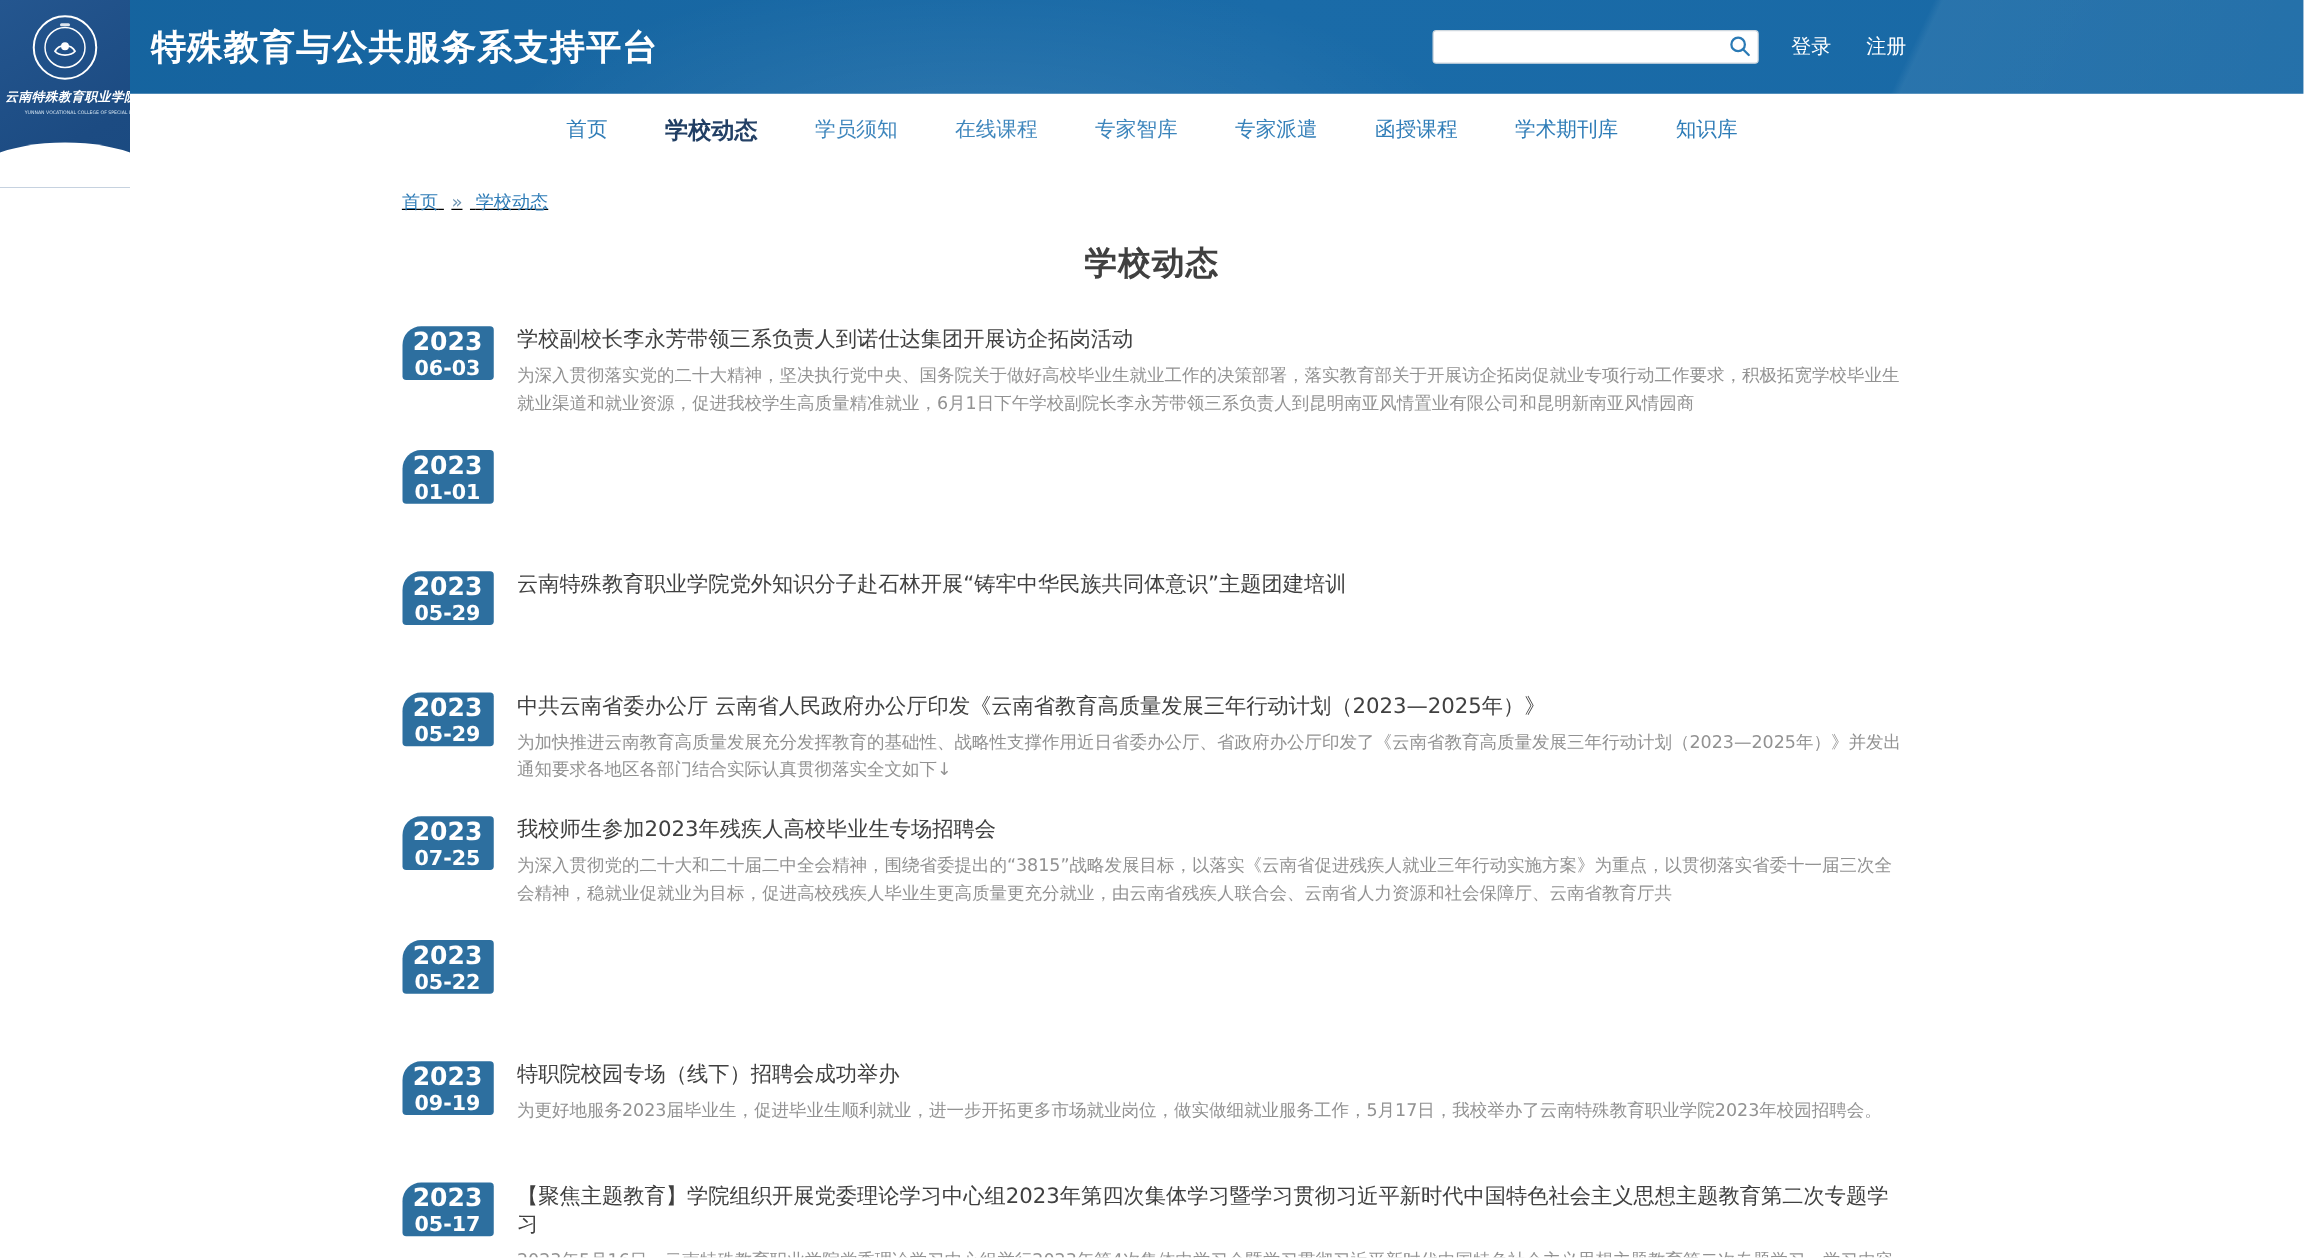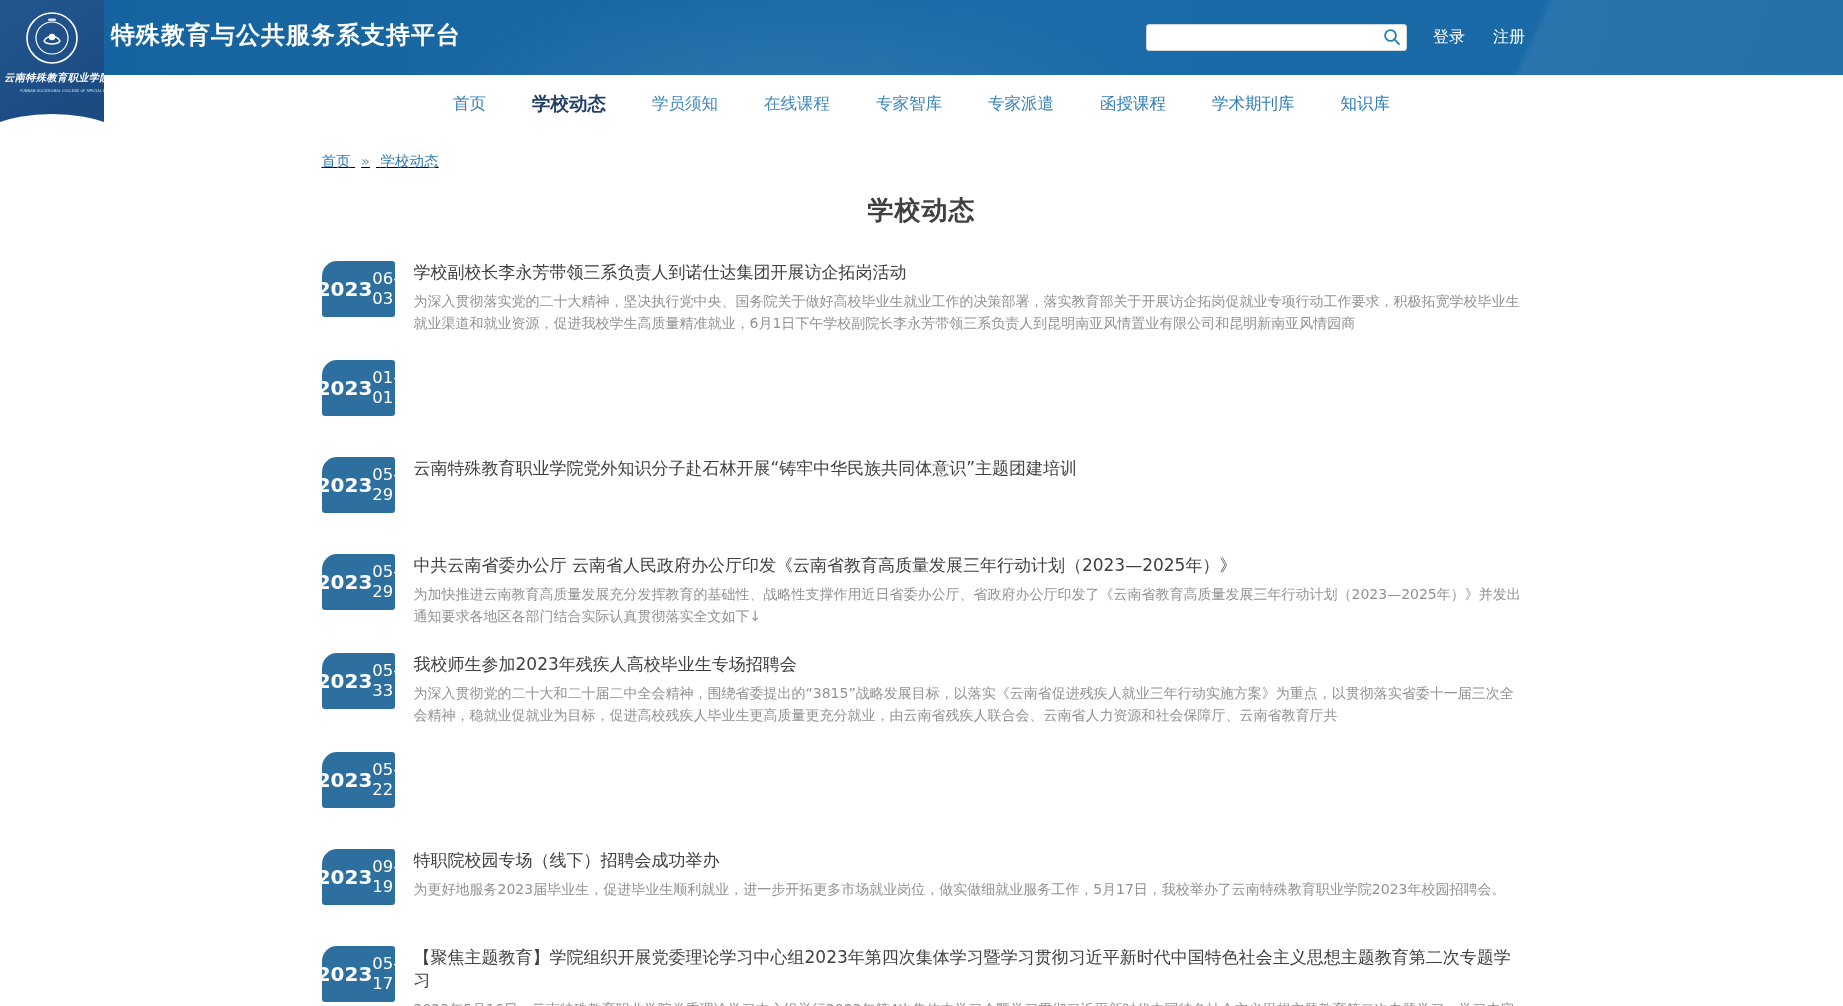--- a/index.html
+++ b/index.html
@@ -7,21 +7,21 @@
   body { font-family:"DejaVu Sans","Liberation Sans",sans-serif; }
   .screen { position:relative; width:1843px; height:1006px; overflow:hidden; background:#fff; }
 
   
   .topbar { position:relative; height:75px; background:linear-gradient(90deg,#15639e,#1a6ba8 55%,#1969a5); overflow:visible; z-index:5; }
   .topbar::before { content:""; position:absolute; left:18%; top:-40px; width:900px; height:160px;
     background:radial-gradient(ellipse at 50% 100%, rgba(255,255,255,0.10), rgba(255,255,255,0) 62%); pointer-events:none; }
   .topbar::after { content:""; position:absolute; right:0; top:0; width:700px; height:75px;
     background:linear-gradient(115deg, rgba(255,255,255,0) 55%, rgba(255,255,255,0.07) 56%, rgba(255,255,255,0.05)); pointer-events:none; }
 
-  .platform-title { position:absolute; left:111px; top:19px; color:#fff; font-size:24px; font-weight:bold; letter-spacing:1px; }
+  .platform-title { position:absolute; left:121px; top:19px; color:#fff; font-size:28px; font-weight:bold; letter-spacing:1px; }
 
   .topbar-right { position:absolute; top:0; right:318px; height:75px; display:flex; align-items:center; gap:26px; }
   .search-wrap { position:relative; width:261px; height:27px; }
   .search-input { width:100%; height:100%; border:1px solid #cfd8df; border-radius:3px; background:#fff; padding:0 32px 0 10px; font-size:14px; outline:none; }
   .search-btn { position:absolute; right:4px; top:3px; width:22px; height:22px; border:none; background:transparent; cursor:pointer; display:flex; align-items:center; justify-content:center; }
   .auth-links { display:flex; gap:28px; }
   .auth-links a { color:#fff; text-decoration:none; font-size:16px; }
 
   
   .logo-panel { position:absolute; left:0; top:0; width:104px; height:150px; z-index:10;
@@ -41,24 +41,24 @@
   .container { width:1200px; margin:0 auto; }
   .breadcrumb { margin-top:20px; font-size:14.5px;text-decoration:underline; }
   .breadcrumb a { color:#2e7cb7; text-decoration:none; }
   .breadcrumb .sep { color:#6d93b1; margin:0 6px; }
   .breadcrumb .current { color:#2e7cb7; }
 
   .page-title { margin-top:22px; text-align:center; font-size:26px; font-weight:bold; color:#404040; letter-spacing:1px; }
 
   .news-list { margin-top:33px; }
   .news-item { display:flex; align-items:flex-start; min-height:71px; margin-bottom:26px; }
-  .date-badge { flex:0 0 73px; width:73px; height:56px; background:#2d6f9f; border-radius:15px 3px 3px 3px;
-    color:#fff; display:flex; flex-direction:row; align-items:center; justify-content:center; line-height:1.2; }
+  .date-badge { flex:0 0 73px; width:73px; height:43px; background:#2d6f9f; border-radius:15px 3px 3px 3px;
+    color:#fff; display:flex; flex-direction:column; align-items:center; justify-content:space-between; line-height:1.2; }
   .date-badge .year { font-size:20px; font-weight:bold; }
-  .date-badge .md { font-size:16.5px; font-weight:normal; }
+  .date-badge .md { font-size:16.5px; font-weight:bold; }
   .news-body { margin-left:19px; flex:1; min-width:0; }
   .news-title { display:block; font-size:17px; font-weight:normal; color:#404040; text-decoration:none; line-height:1.35; }
   .news-summary { margin-top:6px; font-size:14px; color:#929292; line-height:22px; }
 </style>
 </head>
 <body>
 
 <div class="screen">
 
   <header class="topbar">
@@ -163,21 +163,21 @@
     </div>
     <div class="news-body">
       <a href="#" class="news-title">中共云南省委办公厅 云南省人民政府办公厅印发《云南省教育高质量发展三年行动计划（2023—2025年）》</a>
       <p class="news-summary">为加快推进云南教育高质量发展充分发挥教育的基础性、战略性支撑作用近日省委办公厅、省政府办公厅印发了《云南省教育高质量发展三年行动计划（2023—2025年）》并发出通知要求各地区各部门结合实际认真贯彻落实全文如下↓</p>
     </div>
   </article>
 
   <article class="news-item">
     <div class="date-badge">
       <span class="year">2023</span>
-      <span class="md">05-33</span>
+      <span class="md">07-25</span>
     </div>
     <div class="news-body">
       <a href="#" class="news-title">我校师生参加2023年残疾人高校毕业生专场招聘会</a>
       <p class="news-summary">为深入贯彻党的二十大和二十届二中全会精神，围绕省委提出的“3815”战略发展目标，以落实《云南省促进残疾人就业三年行动实施方案》为重点，以贯彻落实省委十一届三次全会精神，稳就业促就业为目标，促进高校残疾人毕业生更高质量更充分就业，由云南省残疾人联合会、云南省人力资源和社会保障厅、云南省教育厅共</p>
     </div>
   </article>
 
   <article class="news-item">
     <div class="date-badge">
       <span class="year">2023</span>

